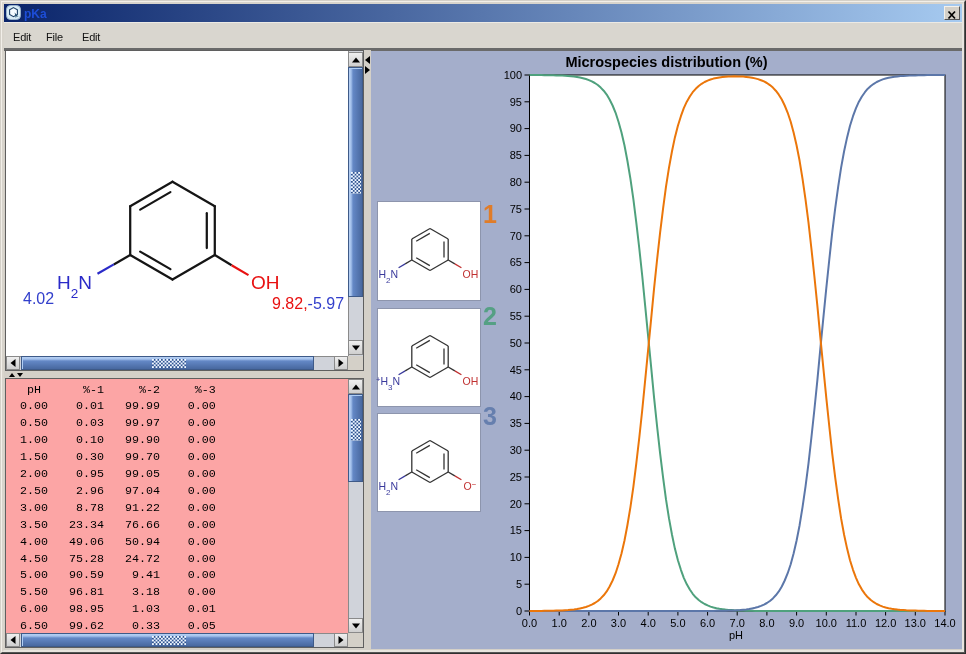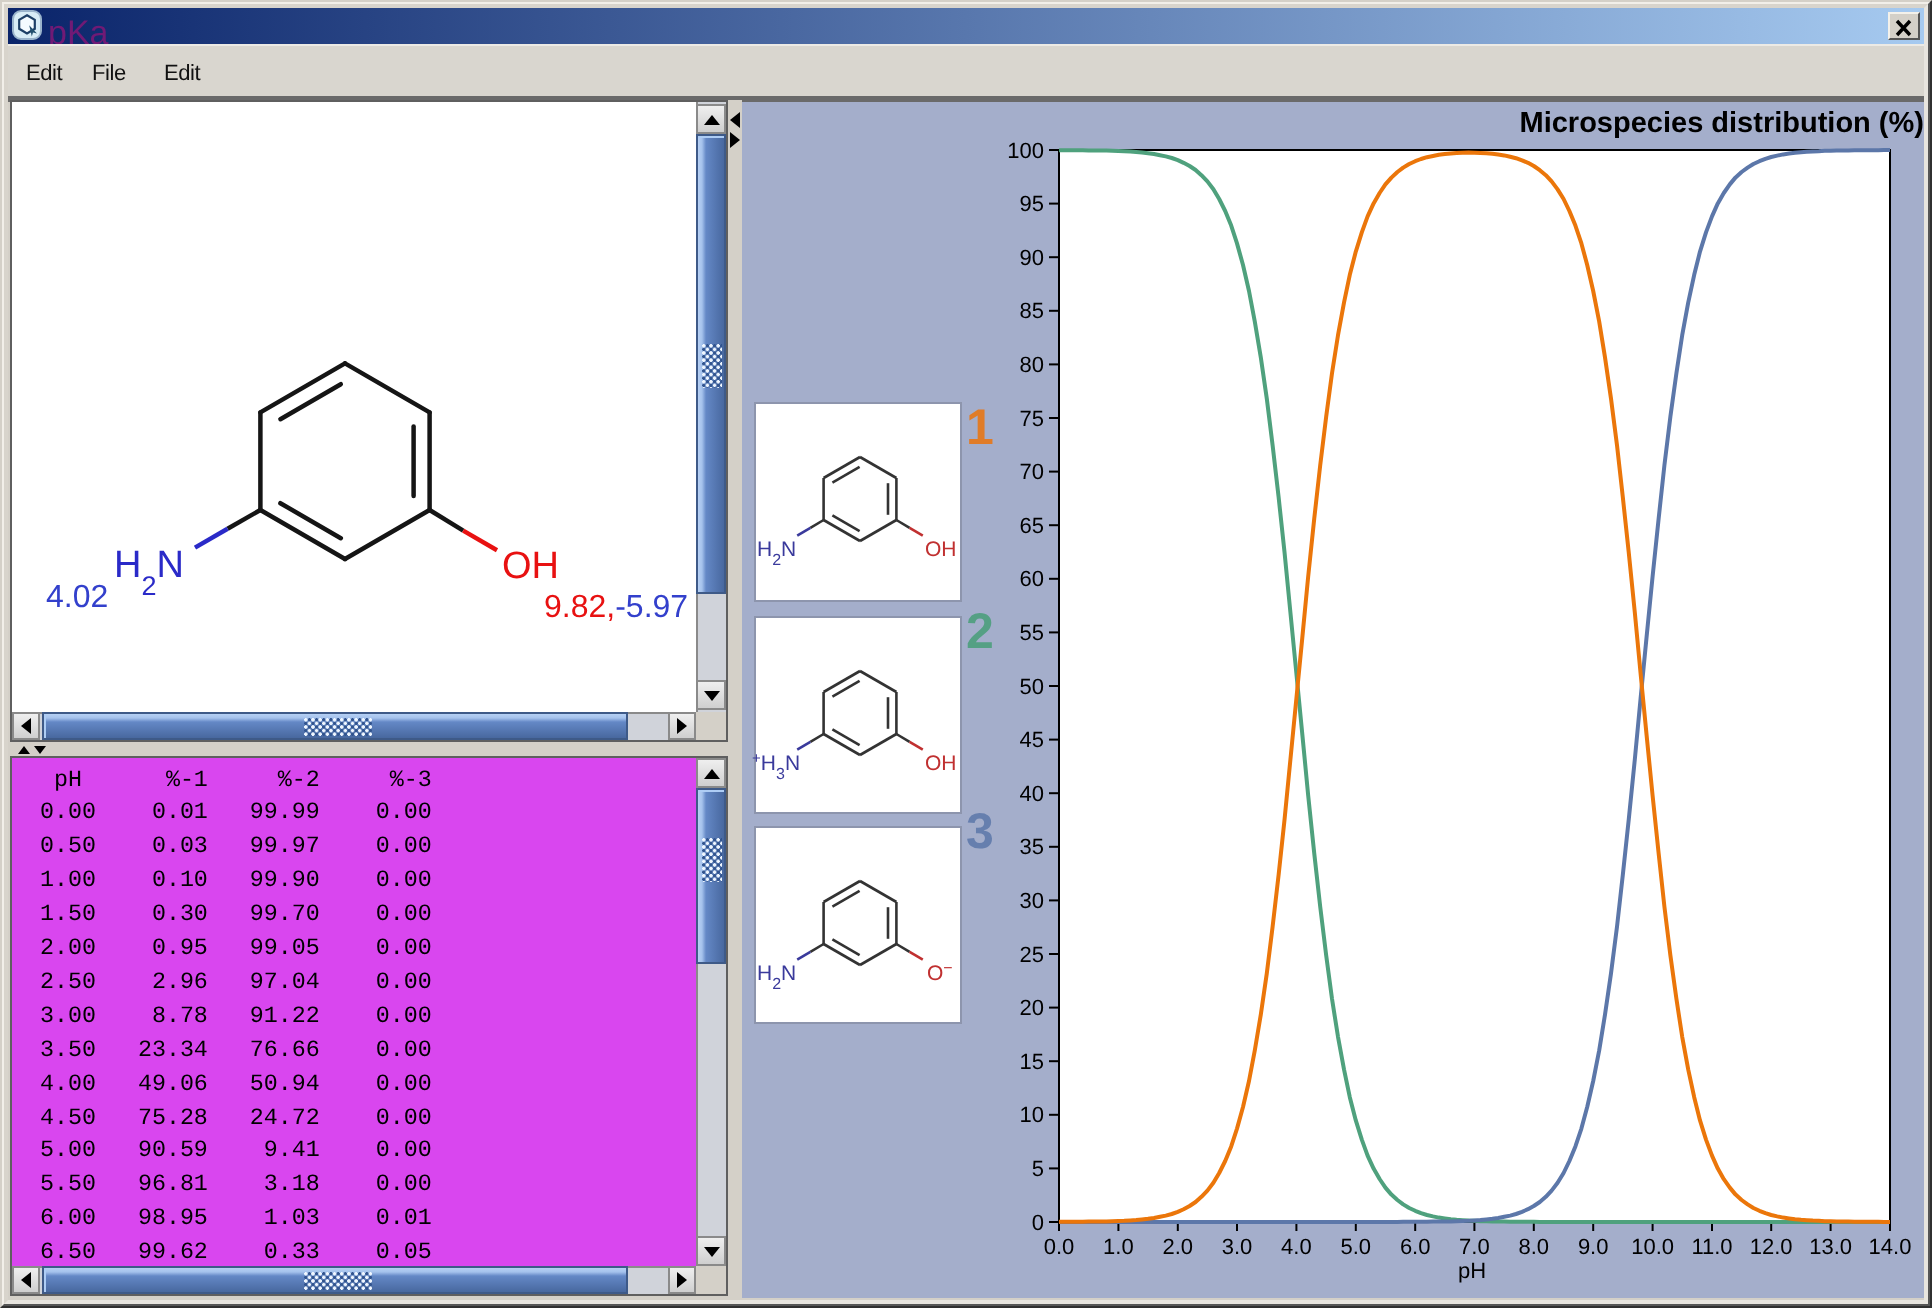--- a/index.html
+++ b/index.html
@@ -19,21 +19,21 @@
 <div class="abs" style="left:0;top:0;width:966px;height:654px;border:1px solid;border-color:#d4d0c8 #303030 #303030 #d4d0c8;box-sizing:border-box"></div>
 <div class="abs" style="left:1px;top:1px;width:964px;height:652px;border:1px solid;border-color:#f2efe9 #565656 #565656 #f2efe9;box-sizing:border-box"></div>
 <div class="abs" style="left:2px;top:2px;width:962px;height:650px;border:2px solid;border-color:#d8d4cc #e8e5df #e8e5df #d8d4cc;box-sizing:border-box"></div>
 
 <div class="abs" style="left:4px;top:4px;width:958px;height:18px;background:linear-gradient(to right,#0a246a,#a6caf0)"></div>
 <svg class="abs" style="left:6px;top:5px" width="15" height="15" viewBox="0 0 15 15">
  <rect x="0.5" y="0.5" width="14" height="14" rx="4" fill="#d8ecf6" stroke="#9ab4cc"></rect>
  <polygon points="7.5,2.6 11.4,4.9 11.4,9.4 7.5,11.7 3.6,9.4 3.6,4.9" fill="#f4fbff" stroke="#1d3f66" stroke-width="1.1"></polygon>
  <path d="M8.6 7.6 L12.5 11.8 L10.5 11.3 L9.9 13.2 Z" fill="#23506f"></path>
 </svg>
-<div class="abs" style="left:24px;top:6.5px;font-size:17px;font-weight:normal;color:#701a75">pKa</div>
+<div class="abs" style="left:24px;top:6.5px;font-size:12px;font-weight:bold;color:#1d4ed8">pKa</div>
 <div class="abs" style="left:944px;top:6px;width:16px;height:14px;background:#d4d0c8;border:1px solid;border-color:#f4f1ea #555 #555 #f4f1ea;box-sizing:border-box">
  <svg width="14" height="12" viewBox="0 0 14 12">
       <path d="M3.5 2.5 L10 9.5 M10 2.5 L3.5 9.5" stroke="#000" stroke-width="1.7"></path>
     </svg>
 </div>
 
 <div class="abs" style="left:4px;top:22px;width:958px;height:26px;background:#d9d6cf;border-top:1px solid #eceae5;box-sizing:border-box"></div>
 <div class="abs" style="left:4px;top:48px;width:958px;height:3px;background:#6a6a6a"></div>
 <div class="abs" style="left:13px;top:31px;font-size:11px;letter-spacing:-0.2px;color:#111">Edit</div>
 <div class="abs" style="left:46px;top:31px;font-size:11px;letter-spacing:-0.2px;color:#111">File</div>
@@ -84,21 +84,21 @@
 <div class="abs sbtn" style="left:334px;top:356px;width:14px;height:14px">
     <div class="abs" style="left:50%;top:50%;transform:translate(-50%,-50%);width:0;height:0;border-top:4px solid transparent;border-bottom:4px solid transparent;border-left:5px solid #000;"></div>
   </div>
 <div class="abs" style="left:348px;top:356px;width:15px;height:14px;background:#d4d0c8"></div>
 
 <div class="abs" style="left:5px;top:371px;width:359px;height:7px;background:#d4d0c8"></div>
 <div class="abs" style="left:9px;top:372.5px;width:0;height:0;border-left:3.5px solid transparent;border-right:3.5px solid transparent;border-bottom:4px solid #000"></div>
 <div class="abs" style="left:17px;top:372.5px;width:0;height:0;border-left:3.5px solid transparent;border-right:3.5px solid transparent;border-top:4px solid #000"></div>
 
 <div class="abs" style="left:5px;top:378px;width:359px;height:270px;border:1px solid #5f5f5f;box-sizing:border-box;background:#d4d0c8"></div>
-<div class="abs" style="left:6px;top:379px;width:342px;height:254px;background:#d946ef;overflow:hidden">
+<div class="abs" style="left:6px;top:379px;width:342px;height:254px;background:#fca5a5;overflow:hidden">
 <pre style="margin:0;position:absolute;left:0px;top:2.5px;font-family:'Liberation Mono',monospace;font-size:11.67px;line-height:16.9px;color:#000">   pH      %-1     %-2     %-3
   0.00    0.01   99.99    0.00
   0.50    0.03   99.97    0.00
   1.00    0.10   99.90    0.00
   1.50    0.30   99.70    0.00
   2.00    0.95   99.05    0.00
   2.50    2.96   97.04    0.00
   3.00    8.78   91.22    0.00
   3.50   23.34   76.66    0.00
   4.00   49.06   50.94    0.00
@@ -130,21 +130,21 @@
 <div class="abs sbtn" style="left:334px;top:633px;width:14px;height:14px">
     <div class="abs" style="left:50%;top:50%;transform:translate(-50%,-50%);width:0;height:0;border-top:4px solid transparent;border-bottom:4px solid transparent;border-left:5px solid #000;"></div>
   </div>
 <div class="abs" style="left:348px;top:633px;width:15px;height:14px;background:#d4d0c8"></div>
 
 <div class="abs" style="left:364px;top:50px;width:7px;height:598px;background:#d4d0c8"></div>
 <div class="abs" style="left:365px;top:56px;width:0;height:0;border-top:4px solid transparent;border-bottom:4px solid transparent;border-right:5px solid #000"></div>
 <div class="abs" style="left:365px;top:66px;width:0;height:0;border-top:4px solid transparent;border-bottom:4px solid transparent;border-left:5px solid #000"></div>
 
 <div class="abs" style="left:371px;top:50px;width:591px;height:599px;background:#a4aecb;border-top:1px solid #6a6a6a;box-sizing:border-box"></div>
-<div class="abs" style="left:371px;top:54px;width:591px;text-align:right;font-size:14.5px;font-weight:bold;color:#000">Microspecies distribution (%)</div>
+<div class="abs" style="left:371px;top:54px;width:591px;text-align:center;font-size:14.5px;font-weight:bold;color:#000">Microspecies distribution (%)</div>
 <svg class="abs" style="left:371px;top:50px" width="591" height="598" viewBox="371 50 591 598">
 <rect x="529.5" y="75" width="415.5" height="536" fill="#fff" stroke="none"></rect>
 <line x1="524.5" y1="611.0" x2="529.5" y2="611.0" stroke="#000"></line>
     <text x="522" y="614.8" text-anchor="end" class="tl">0</text>
     <line x1="524.5" y1="584.2" x2="529.5" y2="584.2" stroke="#000"></line>
     <text x="522" y="588.0" text-anchor="end" class="tl">5</text>
     <line x1="524.5" y1="557.4" x2="529.5" y2="557.4" stroke="#000"></line>
     <text x="522" y="561.2" text-anchor="end" class="tl">10</text>
     <line x1="524.5" y1="530.6" x2="529.5" y2="530.6" stroke="#000"></line>
     <text x="522" y="534.4" text-anchor="end" class="tl">15</text>

